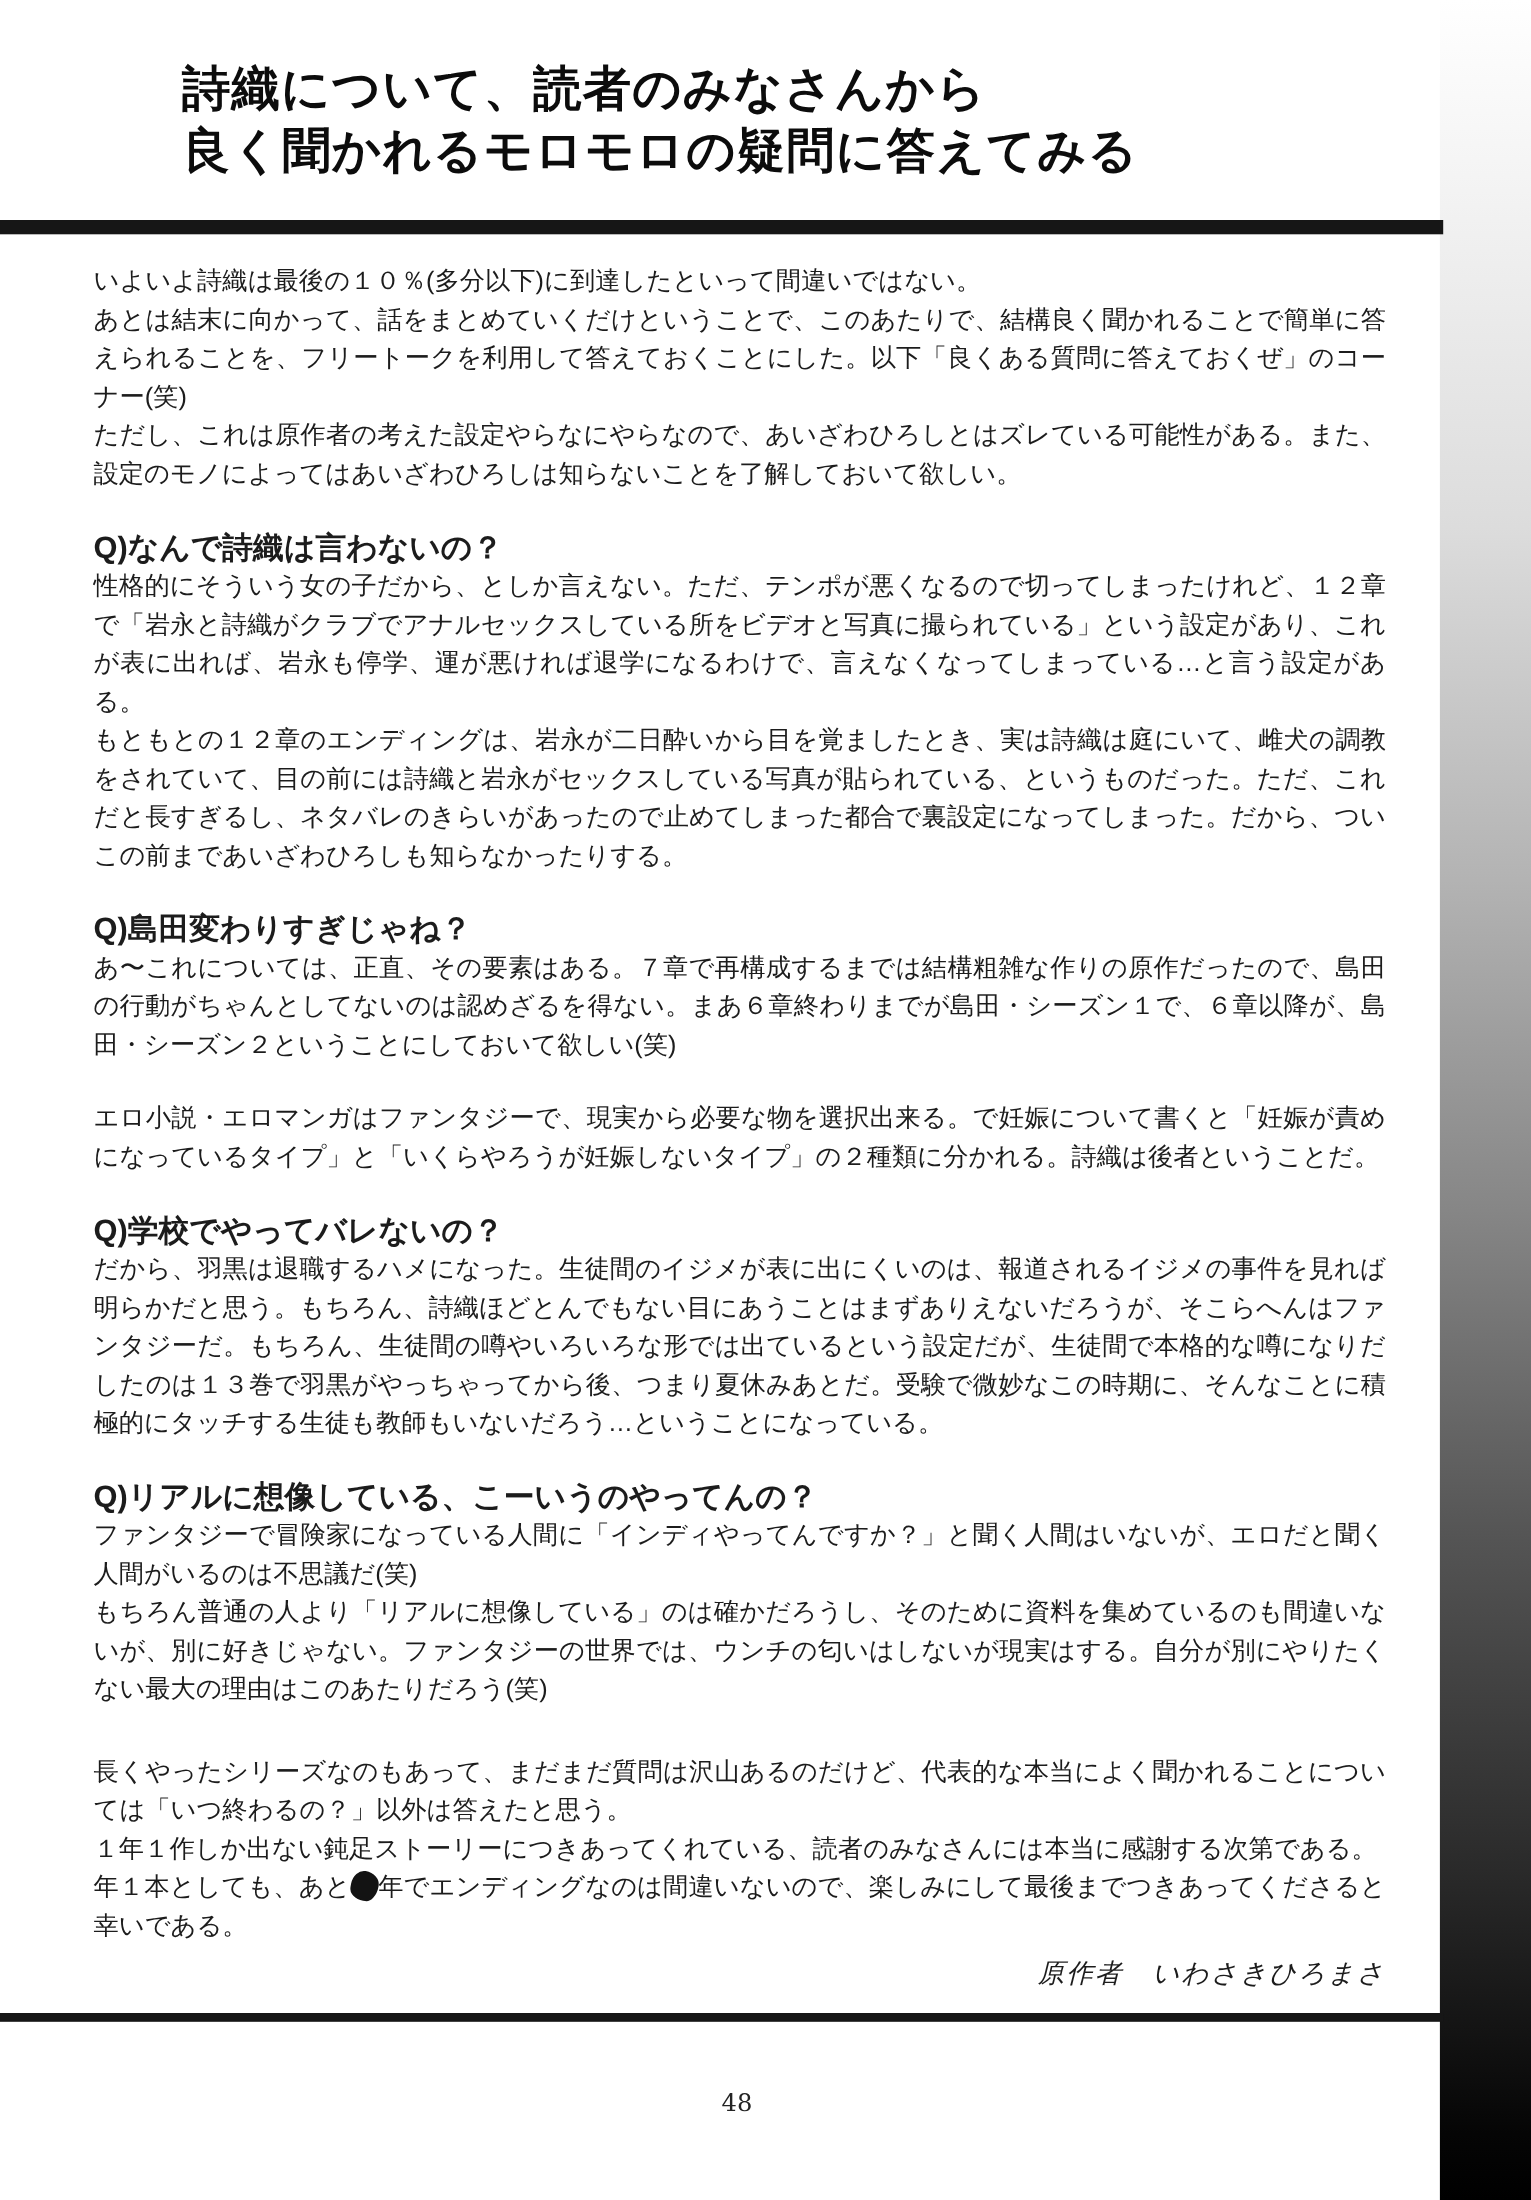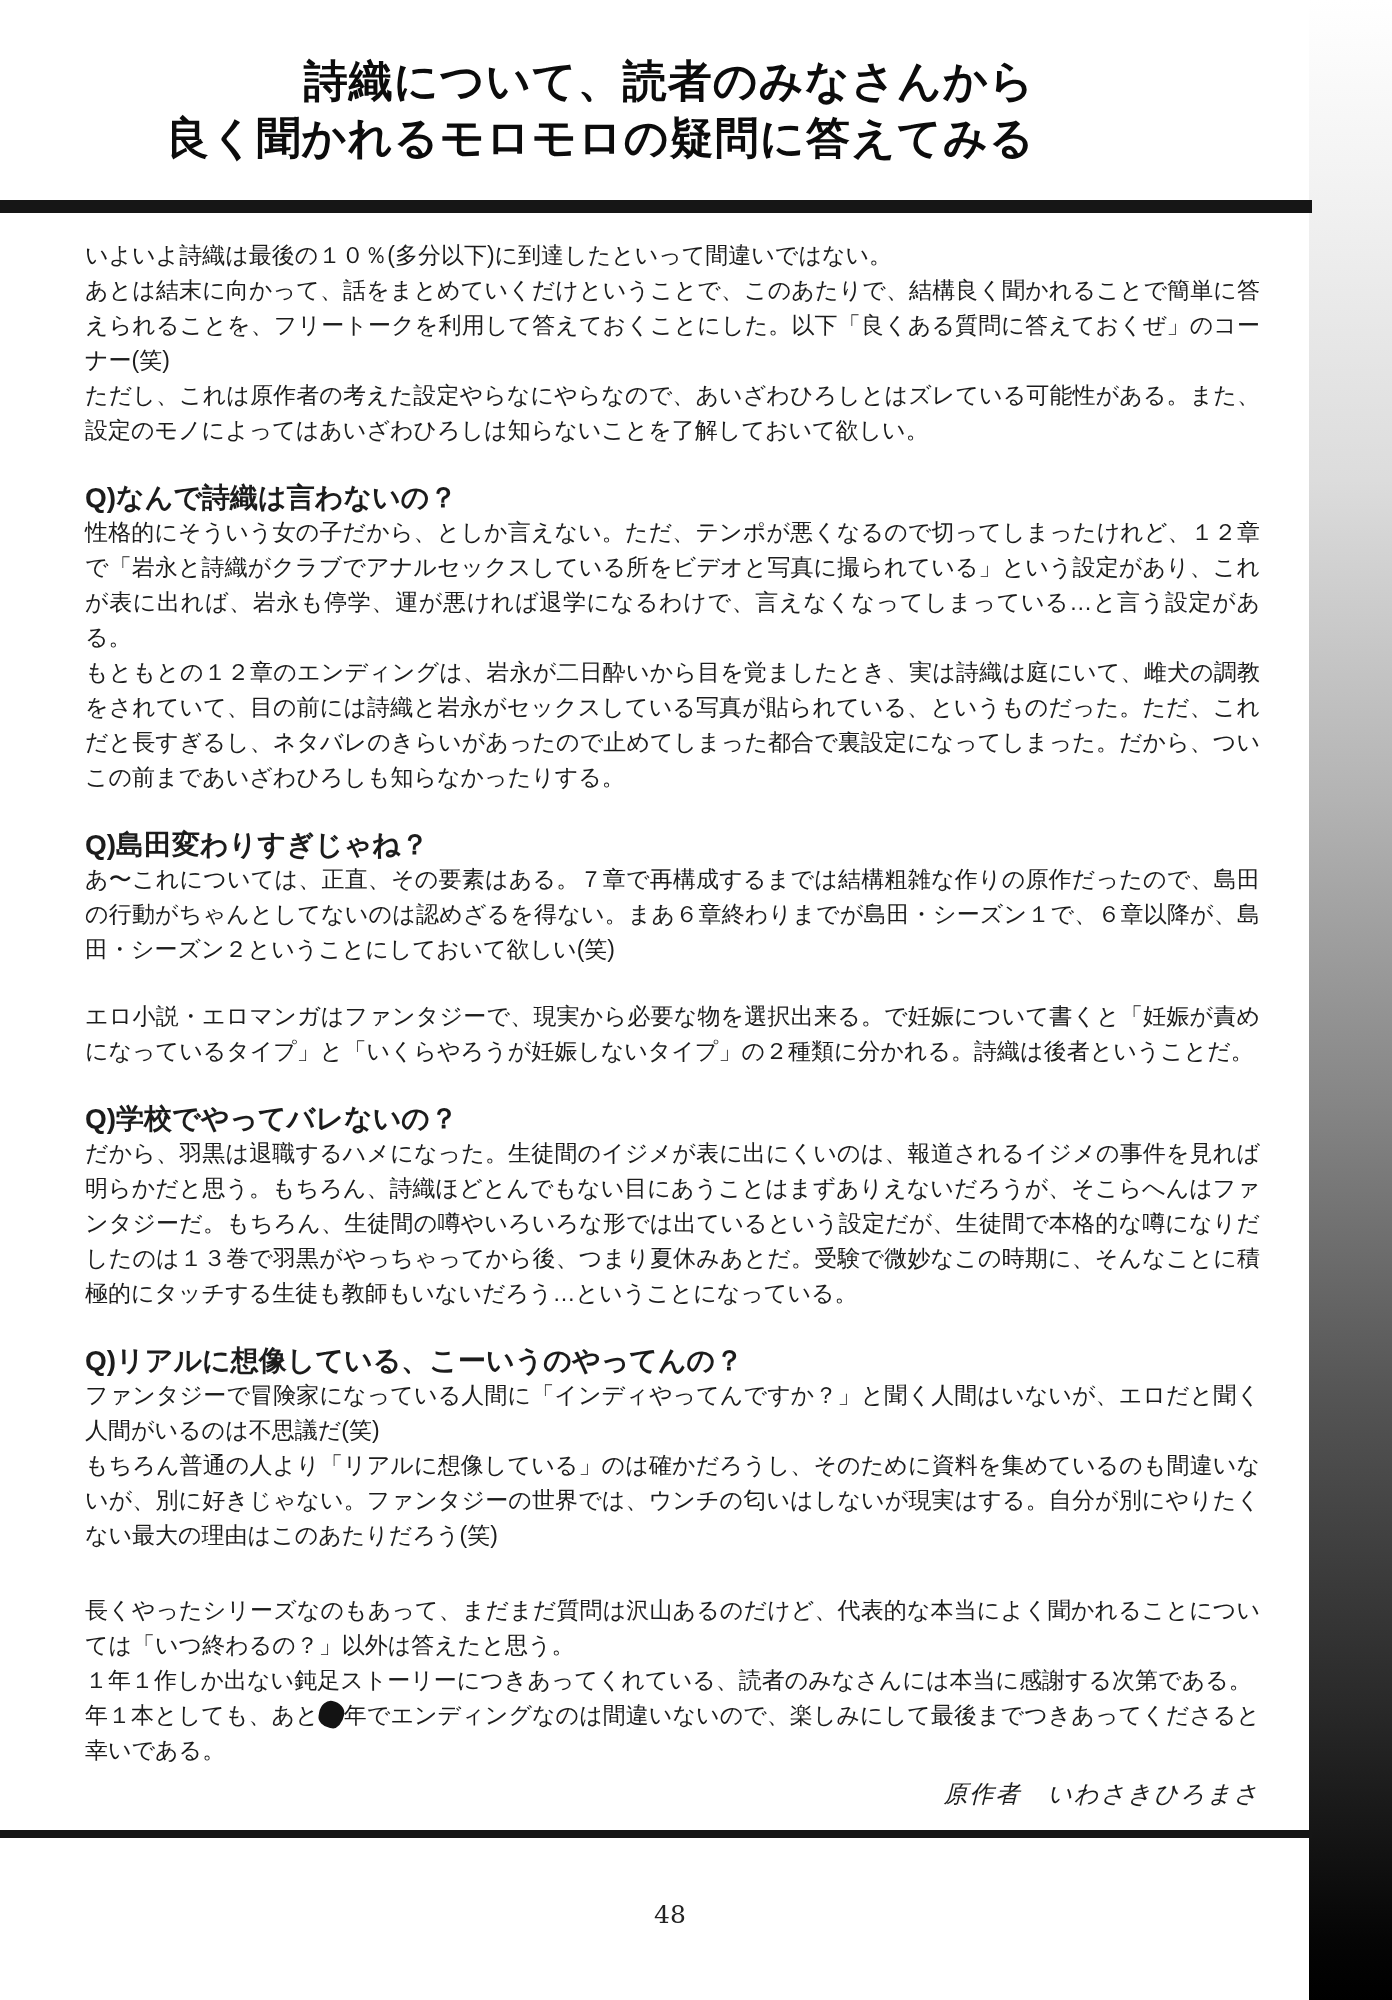--- a/index.html
+++ b/index.html
@@ -20,21 +20,21 @@
     width: 83px;
     height: 2000px;
     background: linear-gradient(to bottom,
       #ffffff 0%, #f4f4f4 8%, #dcdcdc 24%, #b3b3b3 40%,
       #868686 55%, #545454 70%, #2a2a2a 85%, #050505 97%, #000000 100%);
   }
   .title-block {
     position: absolute;
     top: 52px;
     right: 357px;
-    text-align: right;
+    text-align: left;
     font-size: 44px;
     line-height: 57px;
     font-weight: 900;
     letter-spacing: 1px;
     color: #0c0c0c;
     white-space: nowrap;
   }
   .title-rule {
     position: absolute;
     top: 200px;
@@ -85,21 +85,21 @@
     height: 8px;
     background: #161616;
   }
   .page-number {
     position: absolute;
     top: 1900px;
     left: 0;
     width: 1340px;
     text-align: center;
     font-family: "DejaVu Serif", "Liberation Serif", serif;
-    font-size: 25px;
+    font-size: 22px;
     color: #242424;
   }
 </style>
 </head>
 <body>
 
 <div class="page">
 
   <div class="gradient-bar"></div>
 

